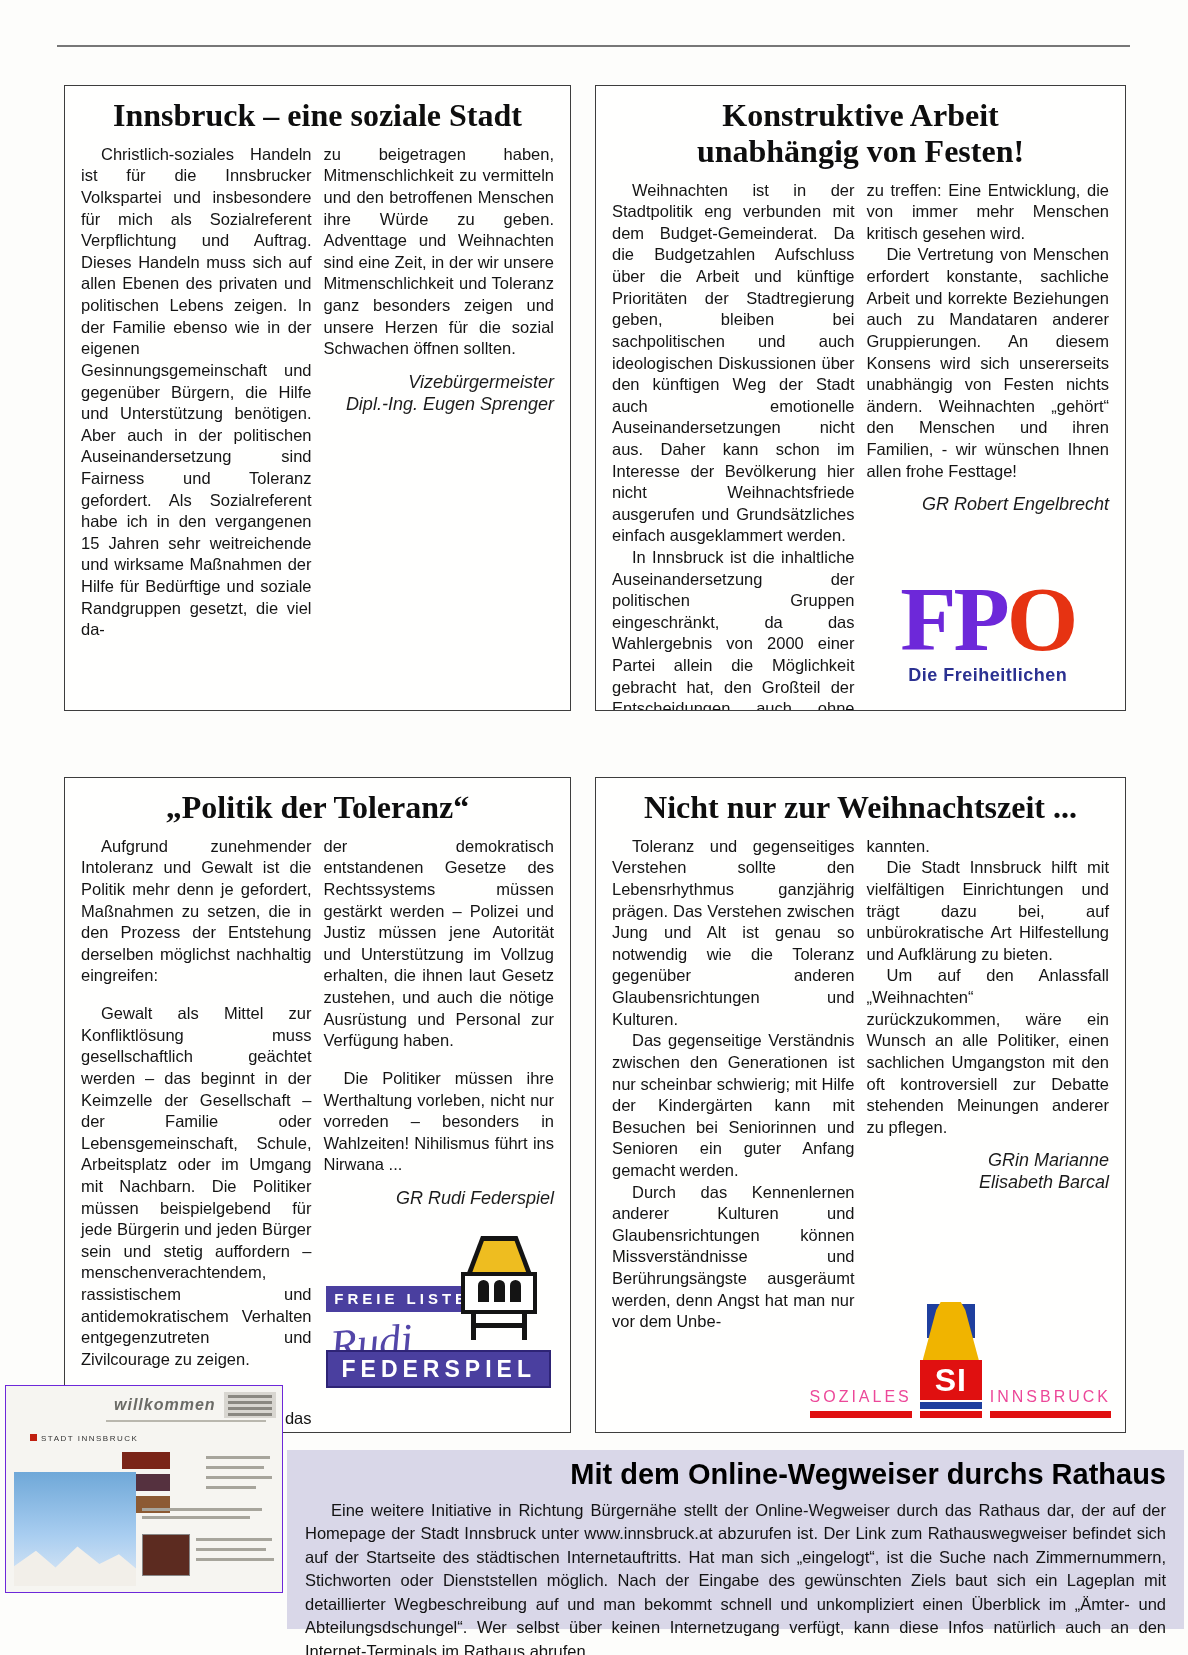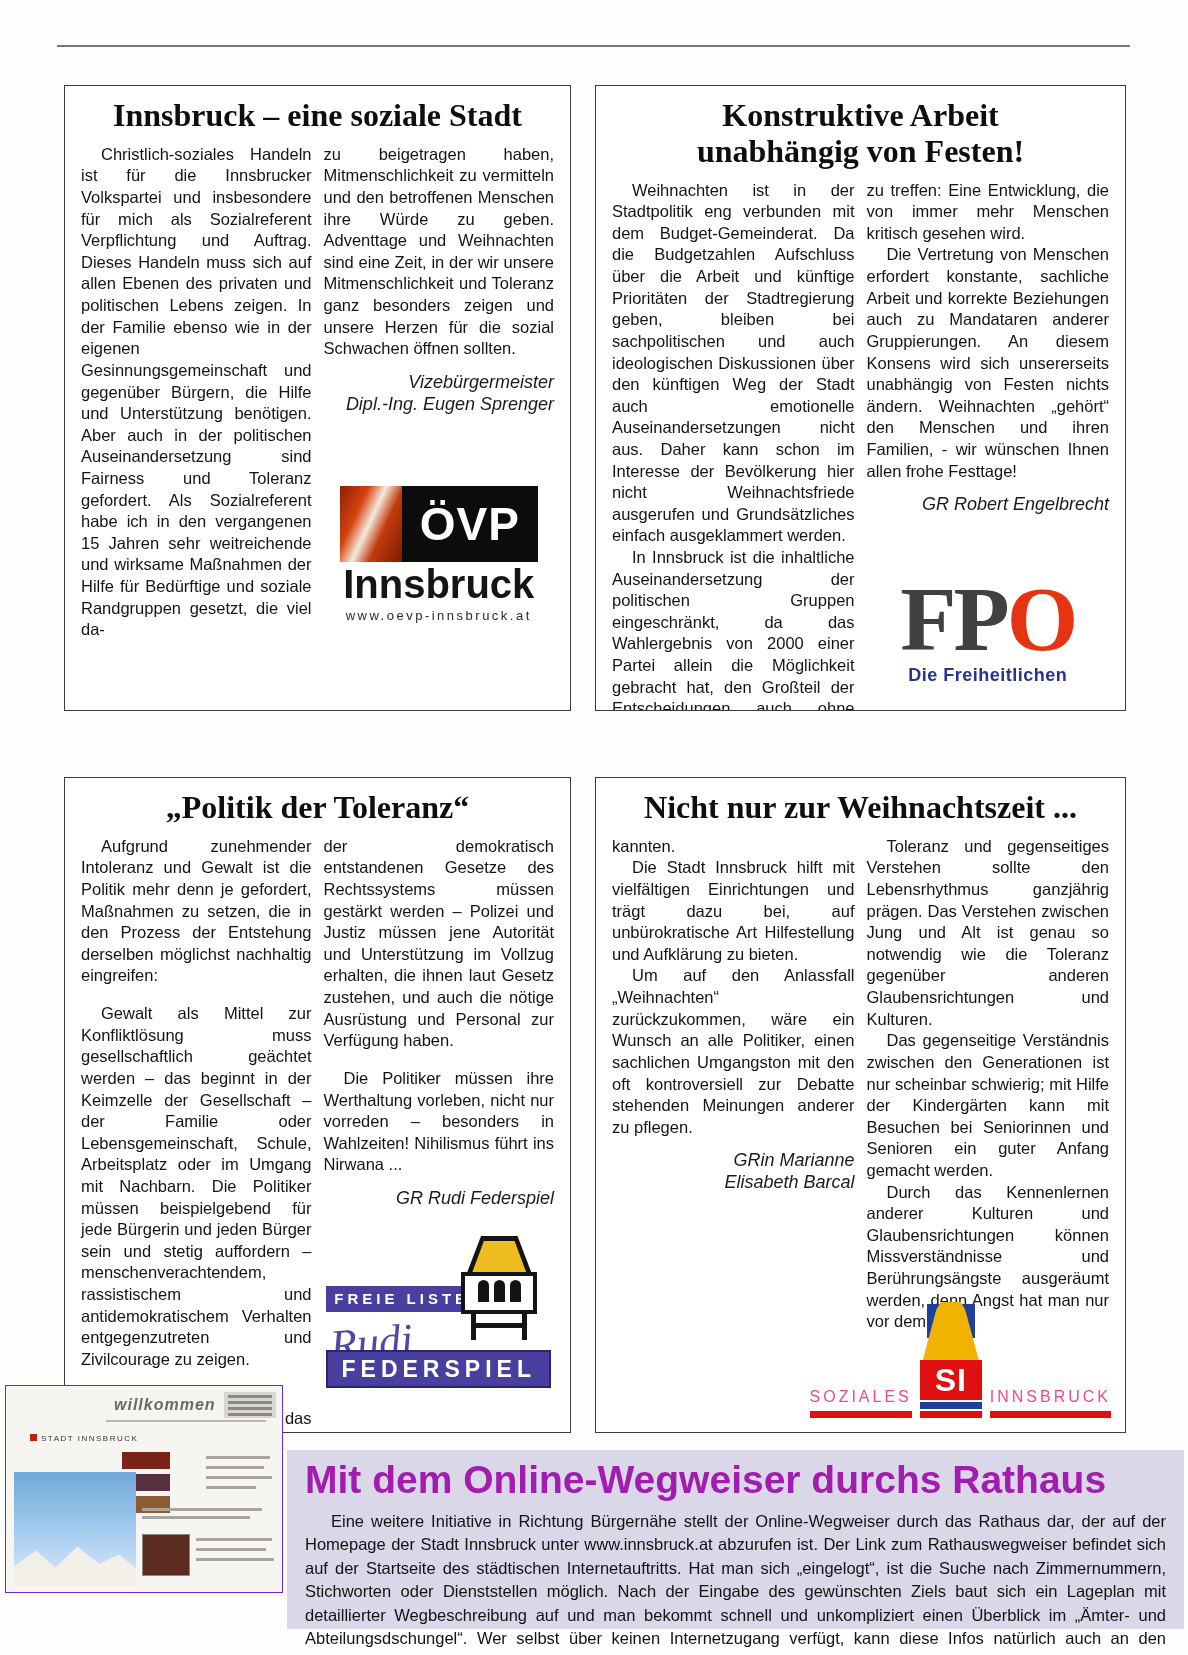--- a/index.html
+++ b/index.html
@@ -54,21 +54,21 @@
   .ovp-black {
     flex:1; background:#0c0c0c; color:#fff; font-weight:bold; font-size:46px;
     display:flex; align-items:center; justify-content:center; letter-spacing:1px;
   }
   .ovp-city { font-size:40px; font-weight:bold; color:#151515; line-height:1.05; text-align:center; margin-top:1px; }
   .ovp-url  { font-size:13px; letter-spacing:2.5px; color:#2a2a2a; text-align:center; margin-top:2px; }
 
   
   .fpo-wrap { text-align:center; margin-top:60px; }
   .fpo-letters { font-family:"Liberation Serif", serif; font-weight:bold; font-size:92px; line-height:0.95; letter-spacing:-3px; }
-  .fpo-fp { color:#404040; }
+  .fpo-fp { color:#6d28d9; }
   .fpo-o  { color:#e63312; }
   .fpo-sub { color:#2b3191; font-weight:bold; font-size:18px; letter-spacing:0.5px; margin-top:0; }
 
   
   .fed { position:relative; width:225px; height:152px; margin:26px auto 0; }
   .fed-band1 {
     position:absolute; left:0; top:50px; background:#4a3f9f; color:#fff;
     font-weight:bold; font-size:15px; letter-spacing:4px; padding:3px 8px;
   }
   .fed-rudi {
@@ -99,21 +99,21 @@
   .si-house-yellow { position:absolute; left:0; top:0; width:56px; height:58px; background:#f0b400; clip-path:polygon(32% 0,68% 0,76% 14%,100% 100%,0 100%,24% 14%); }
   .si-box { background:#e01010; color:#fff; font-weight:bold; font-size:32px; text-align:center; height:40px; line-height:40px; letter-spacing:1px; }
   .si-stripe-blue { height:7px; background:#1f3f9e; margin-top:2px; }
   .si-stripe-red  { height:7px; background:#e01010; margin-top:2px; }
 
   
   .footer-box {
     position:absolute; left:287px; top:1450px; width:897px; height:179px;
     background:#d9d7e8; box-sizing:border-box; padding:6px 18px 8px;
   }
-  .footer-title { text-align:left; font-weight:bold; font-size:39px; color:#a21caf; margin:2px 0 8px; }
+  .footer-title { text-align:right; font-weight:bold; font-size:29px; color:#000000; margin:2px 0 8px; }
   .footer-body  { font-size:16.5px; line-height:1.42; text-align:justify; color:#131313; text-indent:26px; margin:0; }
 
   
   .thumb {
     position:absolute; left:5px; top:1385px; width:278px; height:208px;
     background:#f6f5f1; border:1px solid #6d28d9; box-sizing:border-box; overflow:hidden;
   }
   .t-topbar { position:absolute; left:218px; top:6px; width:52px; height:26px; background:#d8d6d0; }
   .t-topbar i { display:block; height:3px; background:#8a8881; margin:3px 4px 0; }
   .t-willkommen { position:absolute; left:108px; top:10px; font-style:italic; font-weight:bold; color:#6b6b66; font-size:16px; letter-spacing:1px; }
@@ -145,28 +145,20 @@
     <h2 class="title">Innsbruck – eine soziale Stadt</h2>
     <div class="cols">
       <div class="col">
         <p class="ind">Christlich-soziales Handeln ist für die Innsbrucker Volkspartei und insbesondere für mich als Sozialreferent Verpflichtung und Auftrag. Dieses Handeln muss sich auf allen Ebenen des privaten und politischen Lebens zeigen. In der Familie ebenso wie in der eigenen Gesinnungsgemeinschaft und gegenüber Bürgern, die Hilfe und Unterstützung benötigen. Aber auch in der politischen Auseinandersetzung sind Fairness und Toleranz gefordert. Als Sozialreferent habe ich in den vergangenen 15 Jahren sehr weitreichende und wirksame Maßnahmen der Hilfe für Bedürftige und soziale Randgruppen gesetzt, die viel da-</p>
       </div>
       <div class="col">
         <p>zu beigetragen haben, Mitmenschlichkeit zu vermitteln und den betroffenen Menschen ihre Würde zu geben. Adventtage und Weihnachten sind eine Zeit, in der wir unsere Mitmenschlichkeit und Toleranz ganz besonders zeigen und unsere Herzen für die sozial Schwachen öffnen sollten.</p>
         <div class="sig center">
           <div>Vizebürgermeister</div>
           <div>Dipl.-Ing. Eugen Sprenger</div>
-        </div>
-        <div class="ovp">
-          <div class="ovp-top">
-            <div class="ovp-photo"></div>
-            <div class="ovp-black">ÖVP</div>
-          </div>
-          <div class="ovp-city">Innsbruck</div>
-          <div class="ovp-url">www.oevp-innsbruck.at</div>
         </div>
       </div>
     </div>
   </section>
 
   <section class="box" id="box-fpo">
     <h2 class="title">
       <span class="tline">Konstruktive Arbeit</span>
       <span class="tline">unabhängig von Festen!</span>
     </h2>
@@ -216,32 +208,32 @@
           <div class="fed-band2">FEDERSPIEL</div>
         </div>
       </div>
     </div>
   </section>
 
   <section class="box" id="box-si">
     <h2 class="title">Nicht nur zur Weihnachtszeit ...</h2>
     <div class="cols">
       <div class="col">
+        <p class="ind">Toleranz und gegenseitiges Verstehen sollte den Lebensrhythmus ganzjährig prägen. Das Verstehen zwischen Jung und Alt ist genau so notwendig wie die Toleranz gegenüber anderen Glaubensrichtungen und Kulturen.</p>
+        <p class="ind">Das gegenseitige Verständnis zwischen den Generationen ist nur scheinbar schwierig; mit Hilfe der Kindergärten kann mit Besuchen bei Seniorinnen und Senioren ein guter Anfang gemacht werden.</p>
+        <p class="ind">Durch das Kennenlernen anderer Kulturen und Glaubensrichtungen können Missverständnisse und Berührungsängste ausgeräumt werden, denn Angst hat man nur vor dem Unbe-</p>
+      </div>
+      <div class="col">
         <p>kannten.</p>
         <p class="ind">Die Stadt Innsbruck hilft mit vielfältigen Einrichtungen und trägt dazu bei, auf unbürokratische Art Hilfestellung und Aufklärung zu bieten.</p>
         <p class="ind">Um auf den Anlassfall „Weihnachten“ zurückzukommen, wäre ein Wunsch an alle Politiker, einen sachlichen Umgangston mit den oft kontroversiell zur Debatte stehenden Meinungen anderer zu pflegen.</p>
         <div class="sig right">
           <div>GRin Marianne</div>
           <div>Elisabeth Barcal</div>
         </div>
-      </div>
-      <div class="col">
-        <p class="ind">Toleranz und gegenseitiges Verstehen sollte den Lebensrhythmus ganzjährig prägen. Das Verstehen zwischen Jung und Alt ist genau so notwendig wie die Toleranz gegenüber anderen Glaubensrichtungen und Kulturen.</p>
-        <p class="ind">Das gegenseitige Verständnis zwischen den Generationen ist nur scheinbar schwierig; mit Hilfe der Kindergärten kann mit Besuchen bei Seniorinnen und Senioren ein guter Anfang gemacht werden.</p>
-        <p class="ind">Durch das Kennenlernen anderer Kulturen und Glaubensrichtungen können Missverständnisse und Berührungsängste ausgeräumt werden, denn Angst hat man nur vor dem Unbe-</p>
       </div>
     </div>
     <div class="si-logo">
       <div class="si-word">
         <span>SOZIALES</span>
         <div class="si-redbar"></div>
       </div>
       <div class="si-center">
         <div class="si-house-bg">
           <div class="si-house-blue"></div>

